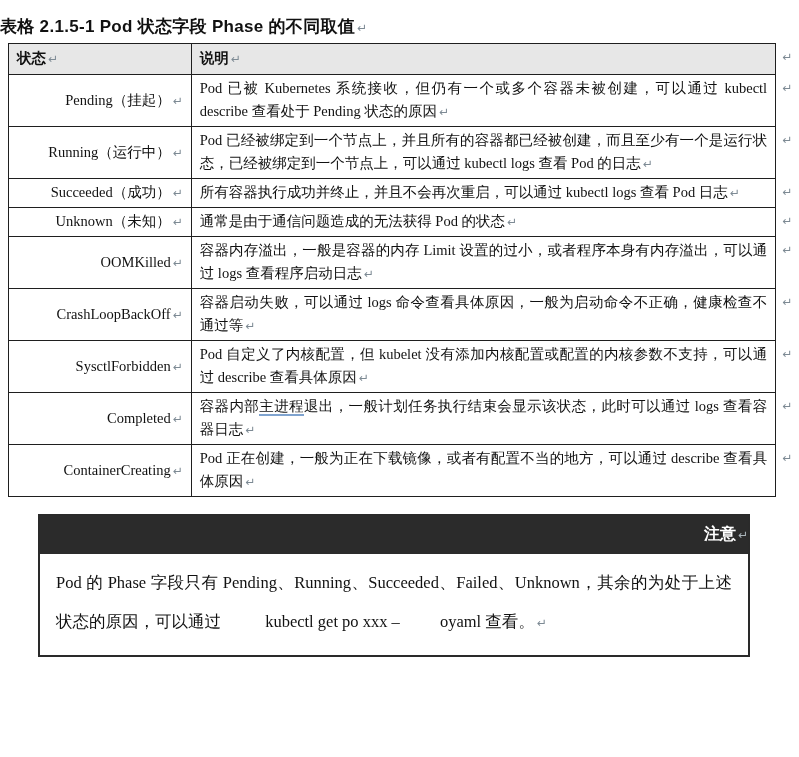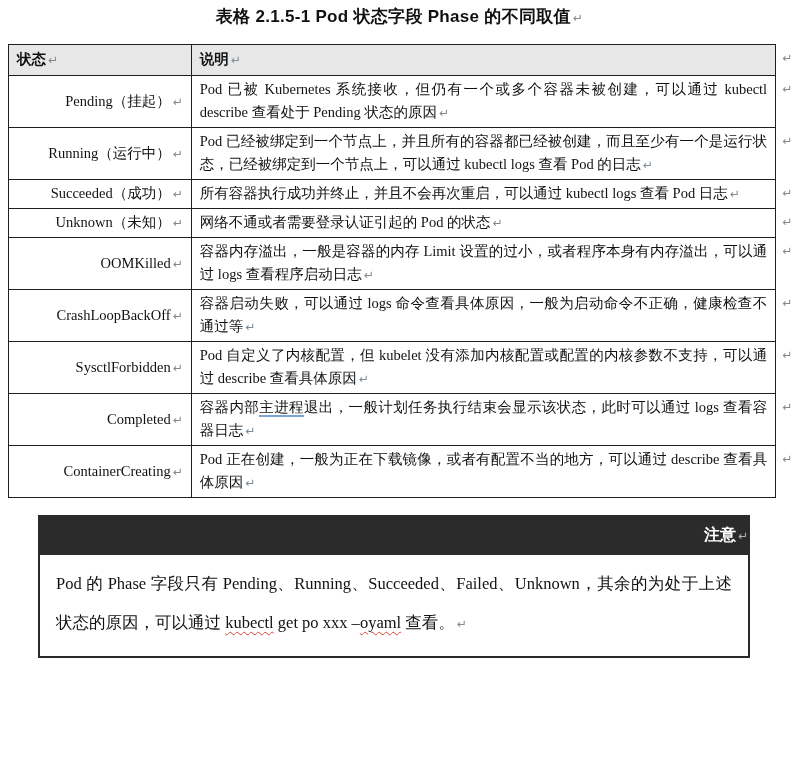--- a/index.html
+++ b/index.html
@@ -11,41 +11,41 @@
     overflow: hidden;
     font-family: "Liberation Serif", serif;
     color: #111111;
   }
   .page {
     position: relative;
     width: 799px;
     height: 757px;
   }
   .doc-title {
-    text-align: center;
+    text-align: left;
     font-family: "Liberation Sans", sans-serif;
     font-weight: 700;
     font-size: 17px;
-    padding-top: 5px;
+    padding-top: 15px;
     letter-spacing: 0.3px;
     white-space: nowrap;
   }
   .pilcrow {
     color: #7d8a94;
     font-size: 12px;
     font-family: "DejaVu Sans", sans-serif;
     margin-left: 2px;
     font-weight: 400;
   }
   .note-header .pilcrow { color: #aab4ba; }
 
   table.phase-table {
     border-collapse: collapse;
     table-layout: fixed;
-    margin: 16px 0 0 8px;
+    margin: 5px 0 0 8px;
   }
   table.phase-table th,
   table.phase-table td.cell {
     border: 1.6px solid #1f1f1f;
     padding: 2px 8px;
     font-size: 14.5px;
     line-height: 23px;
     vertical-align: middle;
     word-break: break-word;
   }
@@ -67,25 +67,25 @@
     vertical-align: top;
     padding: 3px 0 0 4px;
   }
   .status-text { white-space: pre-line; }
 
   .mark-blue-underline {
     border-bottom: 2px solid #7fa3cf;
     padding-bottom: 0px;
   }
   .mark-red-squiggle {
-    text-decoration: underline;
     text-decoration-style: wavy;
     text-decoration-color: #d5473a;
     text-decoration-thickness: 1px;
     text-underline-offset: 3px;
+    margin-left: 40px;
   }
 
   .note-box {
     margin: 17px 0 0 38px;
     width: 712px;
     border: 2px solid #2a2a2a;
     box-sizing: border-box;
   }
   .note-header {
     background: #2b2b2b;
@@ -141,21 +141,21 @@
           <td class="cell col-desc desc"><span>Pod 已经被绑定到一个节点上，并且所有的容器都已经被创建，而且至少有一个是运行状态，已经被绑定到一个节点上，可以通过 kubectl logs 查看 Pod 的日志</span><span class="pilcrow">↵</span></td>
           <td class="col-outside"><span class="pilcrow">↵</span></td>
         </tr>
         <tr>
           <td class="cell col-status"><span class="status-text">Succeeded（成功）</span><span class="pilcrow">↵</span></td>
           <td class="cell col-desc desc"><span>所有容器执行成功并终止，并且不会再次重启，可以通过 kubectl logs 查看 Pod 日志</span><span class="pilcrow">↵</span></td>
           <td class="col-outside"><span class="pilcrow">↵</span></td>
         </tr>
         <tr>
           <td class="cell col-status"><span class="status-text">Unknown（未知）</span><span class="pilcrow">↵</span></td>
-          <td class="cell col-desc desc"><span>网络不通或者需要登录认证引起的 Pod 的状态</span><span class="pilcrow">↵</span></td>
+          <td class="cell col-desc desc"><span>通常是由于通信问题造成的无法获得 Pod 的状态</span><span class="pilcrow">↵</span></td>
           <td class="col-outside"><span class="pilcrow">↵</span></td>
         </tr>
         <tr>
           <td class="cell col-status"><span class="status-text">OOMKilled</span><span class="pilcrow">↵</span></td>
           <td class="cell col-desc desc"><span>容器内存溢出，一般是容器的内存 Limit 设置的过小，或者程序本身有内存溢出，可以通过 logs 查看程序启动日志</span><span class="pilcrow">↵</span></td>
           <td class="col-outside"><span class="pilcrow">↵</span></td>
         </tr>
         <tr>
           <td class="cell col-status"><span class="status-text">CrashLoopBackOff</span><span class="pilcrow">↵</span></td>
           <td class="cell col-desc desc"><span>容器启动失败，可以通过 logs 命令查看具体原因，一般为启动命令不正确，健康检查不通过等</span><span class="pilcrow">↵</span></td>

